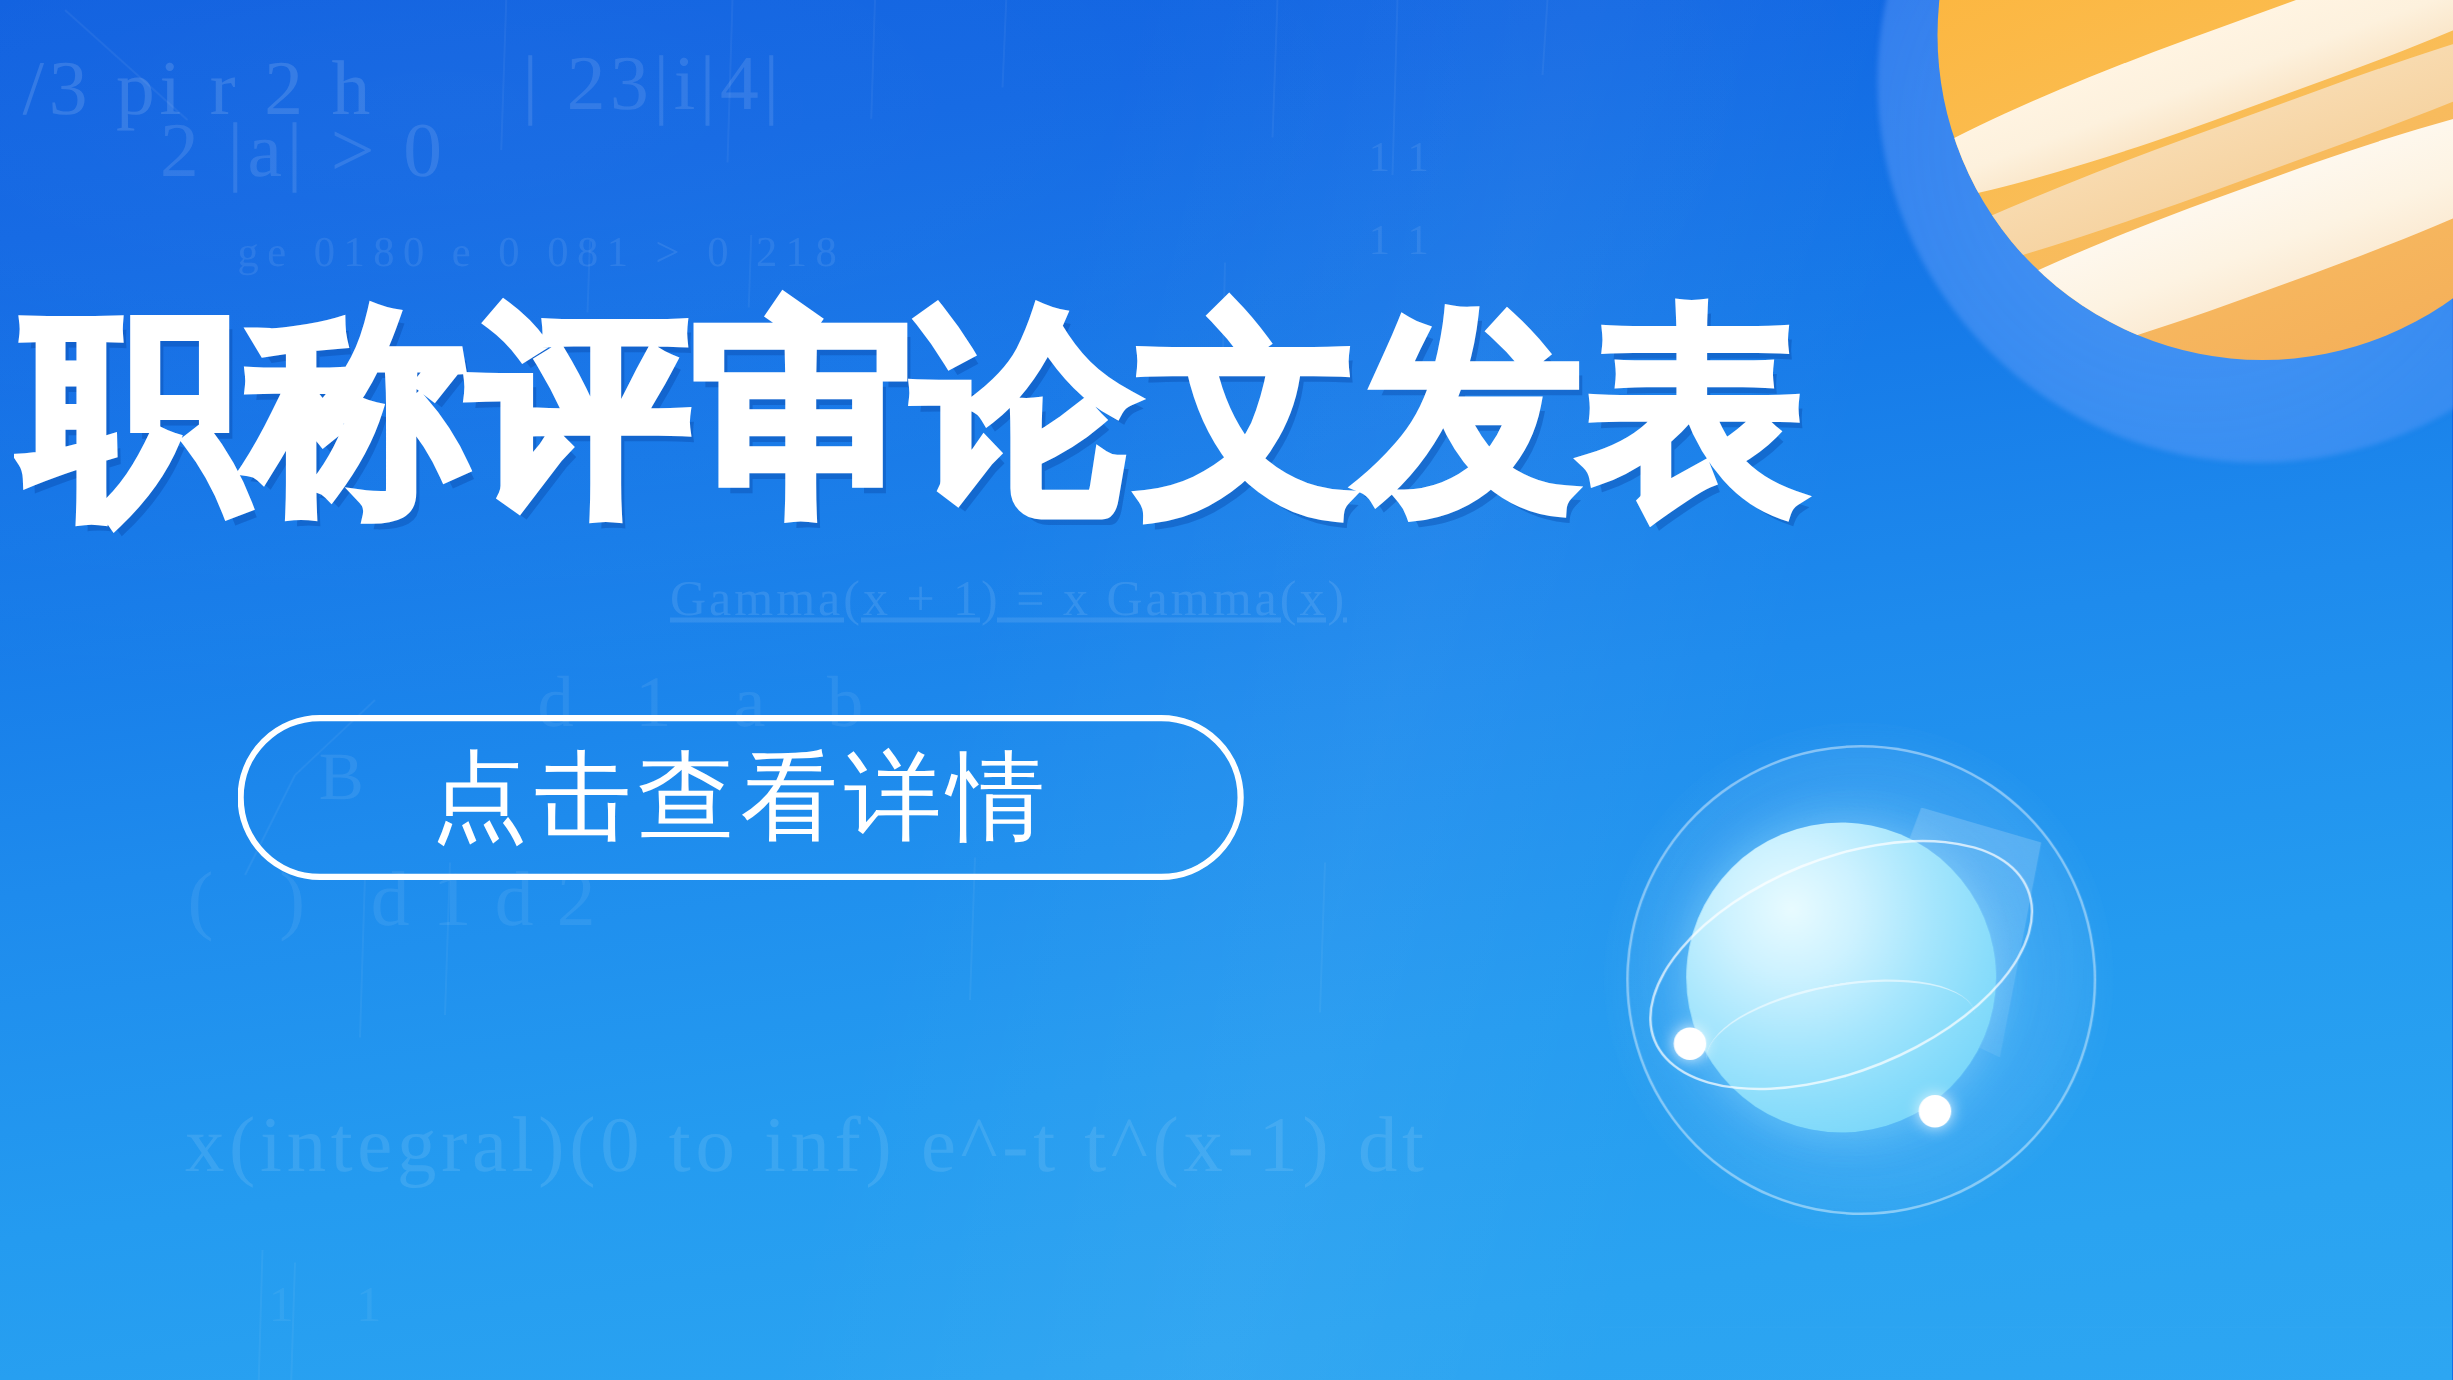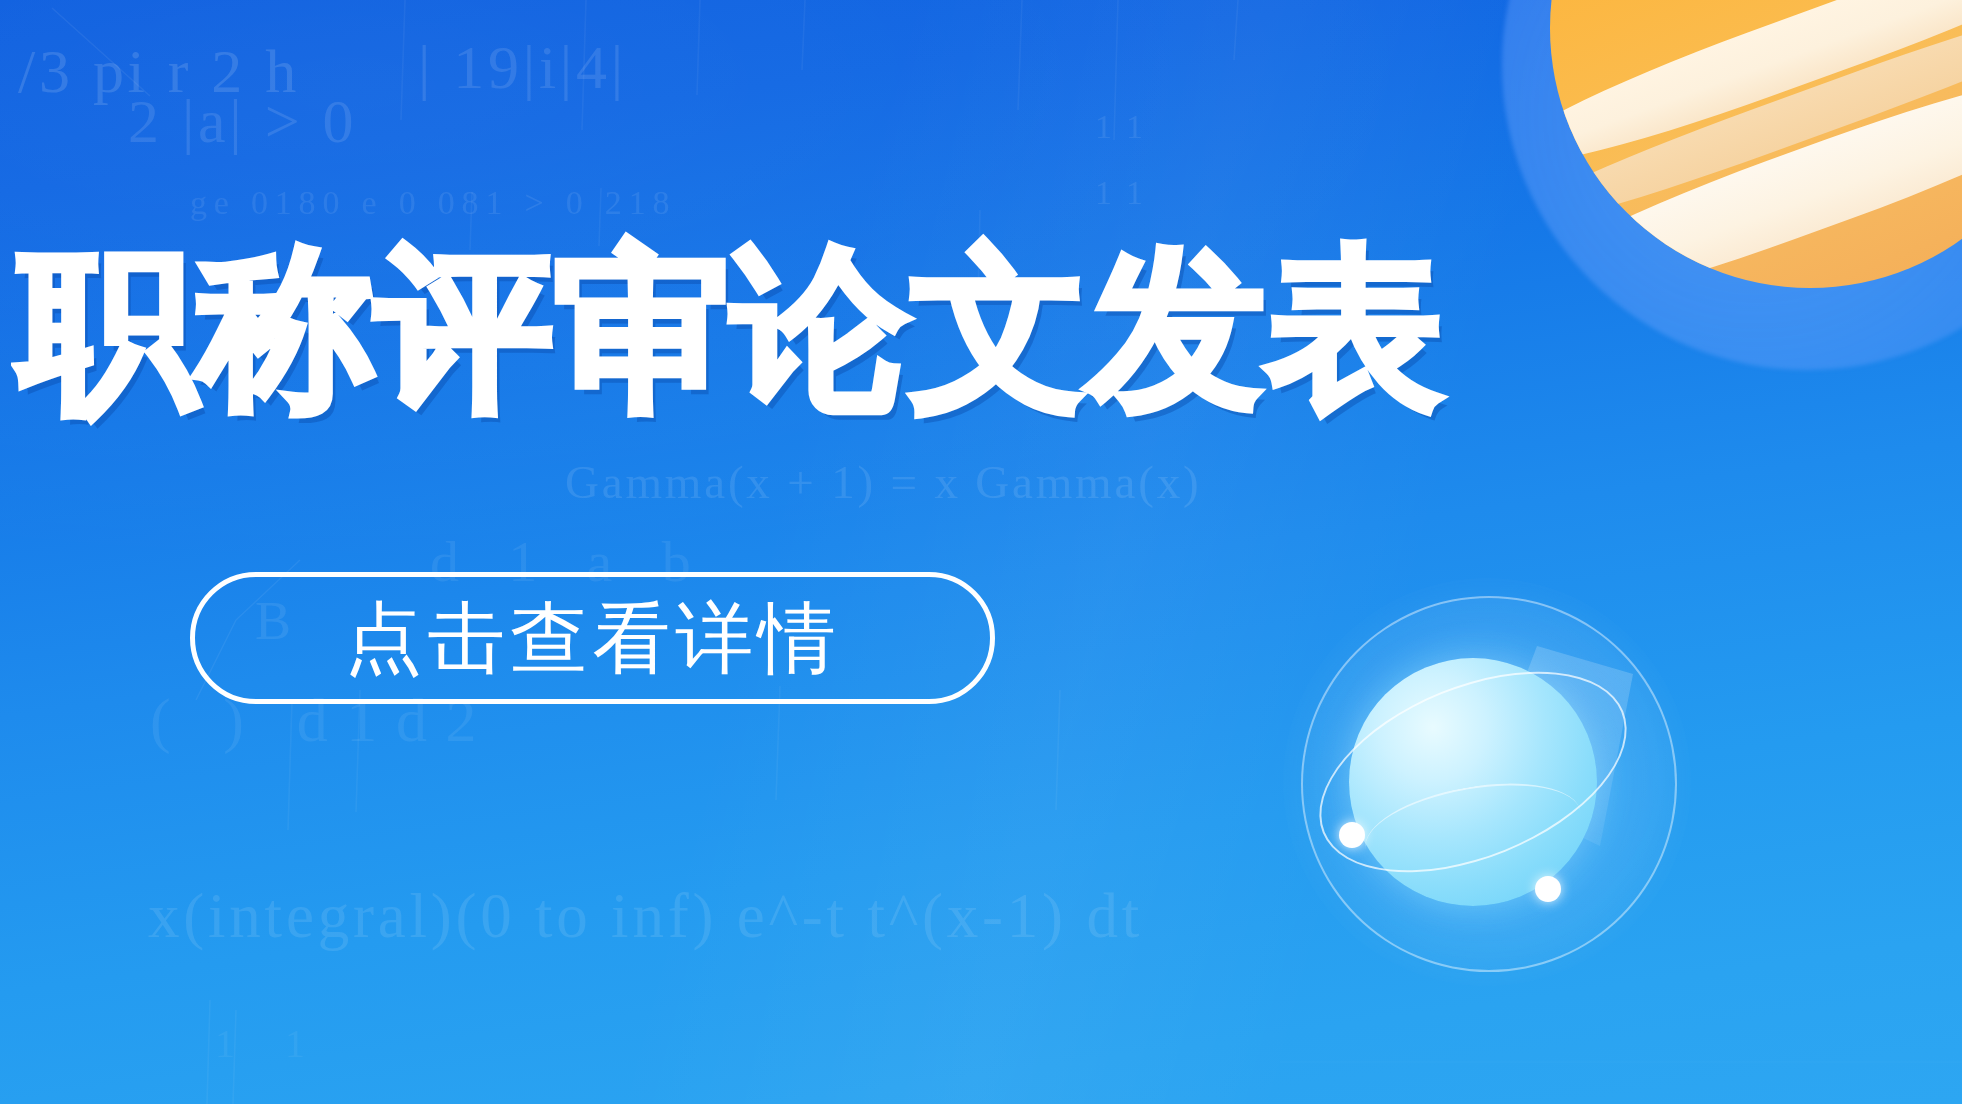--- a/index.html
+++ b/index.html
@@ -51,21 +51,21 @@
     white-space: nowrap;
     font-family: "Liberation Serif", "DejaVu Serif", serif;
     letter-spacing: 0.06em;
     pointer-events: none;
     user-select: none;
   }
   .wm-1 { left: 18px;   top: 36px;   font-size: 62px; opacity: 0.135; text-align: right; }
   .wm-2 { left: 128px;  top: 86px;   font-size: 62px; opacity: 0.115; text-align: center; }
   .wm-3 { left: 418px;  top: 32px;   font-size: 62px; opacity: 0.115; }
   .wm-4 { left: 190px;  top: 184px;  font-size: 34px; opacity: 0.085; letter-spacing: 0.2em; }
-  .wm-5 { left: 565px;  top: 455px;  font-size: 47px; opacity: 0.105; }
+  .wm-5 { left: 536px;  top: 455px;  font-size: 40px; opacity: 0.105; text-decoration: underline; }
   .wm-6 { left: 430px;  top: 528px;  font-size: 58px; opacity: 0.075; letter-spacing: 0.3em; }
   .wm-7 { left: 255px;  top: 590px;  font-size: 54px; opacity: 0.085; letter-spacing: 0.45em; }
   .wm-8 { left: 150px;  top: 685px;  font-size: 62px; opacity: 0.075; letter-spacing: 0.3em; }
   .wm-9 { left: 148px;  top: 880px;  font-size: 63px; opacity: 0.10; }
   .wm-10{ left: 1095px; top: 108px;  font-size: 34px; opacity: 0.085; letter-spacing: 0.45em; }
   .wm-11{ left: 1095px; top: 174px;  font-size: 34px; opacity: 0.085; letter-spacing: 0.45em; }
   .wm-12{ left: 215px;  top: 1020px; font-size: 40px; opacity: 0.06;  letter-spacing: 0.5em; }
 
   
   .planet-halo {
@@ -279,21 +279,21 @@
     <g stroke="#ffffff" stroke-width="1.4" opacity="0.13">
       <path d="M 52 8 L 150 96" fill="none"></path>
       <path d="M 236 620 L 300 560" fill="none"></path>
       <path d="M 236 620 L 196 700" fill="none"></path>
       <path d="M 1280 1062 L 1962 1062" opacity="0.25" fill="none"></path>
     </g>
   </svg>
 
   <div class="wm wm-1">/3 pi r 2 h</div>
   <div class="wm wm-2">2 |a| &gt; 0</div>
-  <div class="wm wm-3">| 19|i|4|</div>
+  <div class="wm wm-3">| 23|i|4|</div>
   <div class="wm wm-4">ge 0180 e 0 081 &gt; 0 218</div>
   <div class="wm wm-5">Gamma(x + 1) = x Gamma(x)</div>
   <div class="wm wm-6">d 1 a b</div>
   <div class="wm wm-7">B</div>
   <div class="wm wm-8">( ) d1d2</div>
   <div class="wm wm-9">x(integral)(0 to inf) e^-t t^(x-1) dt</div>
   <div class="wm wm-10">11</div>
   <div class="wm wm-11">11</div>
   <div class="wm wm-12">1 1</div>
 

